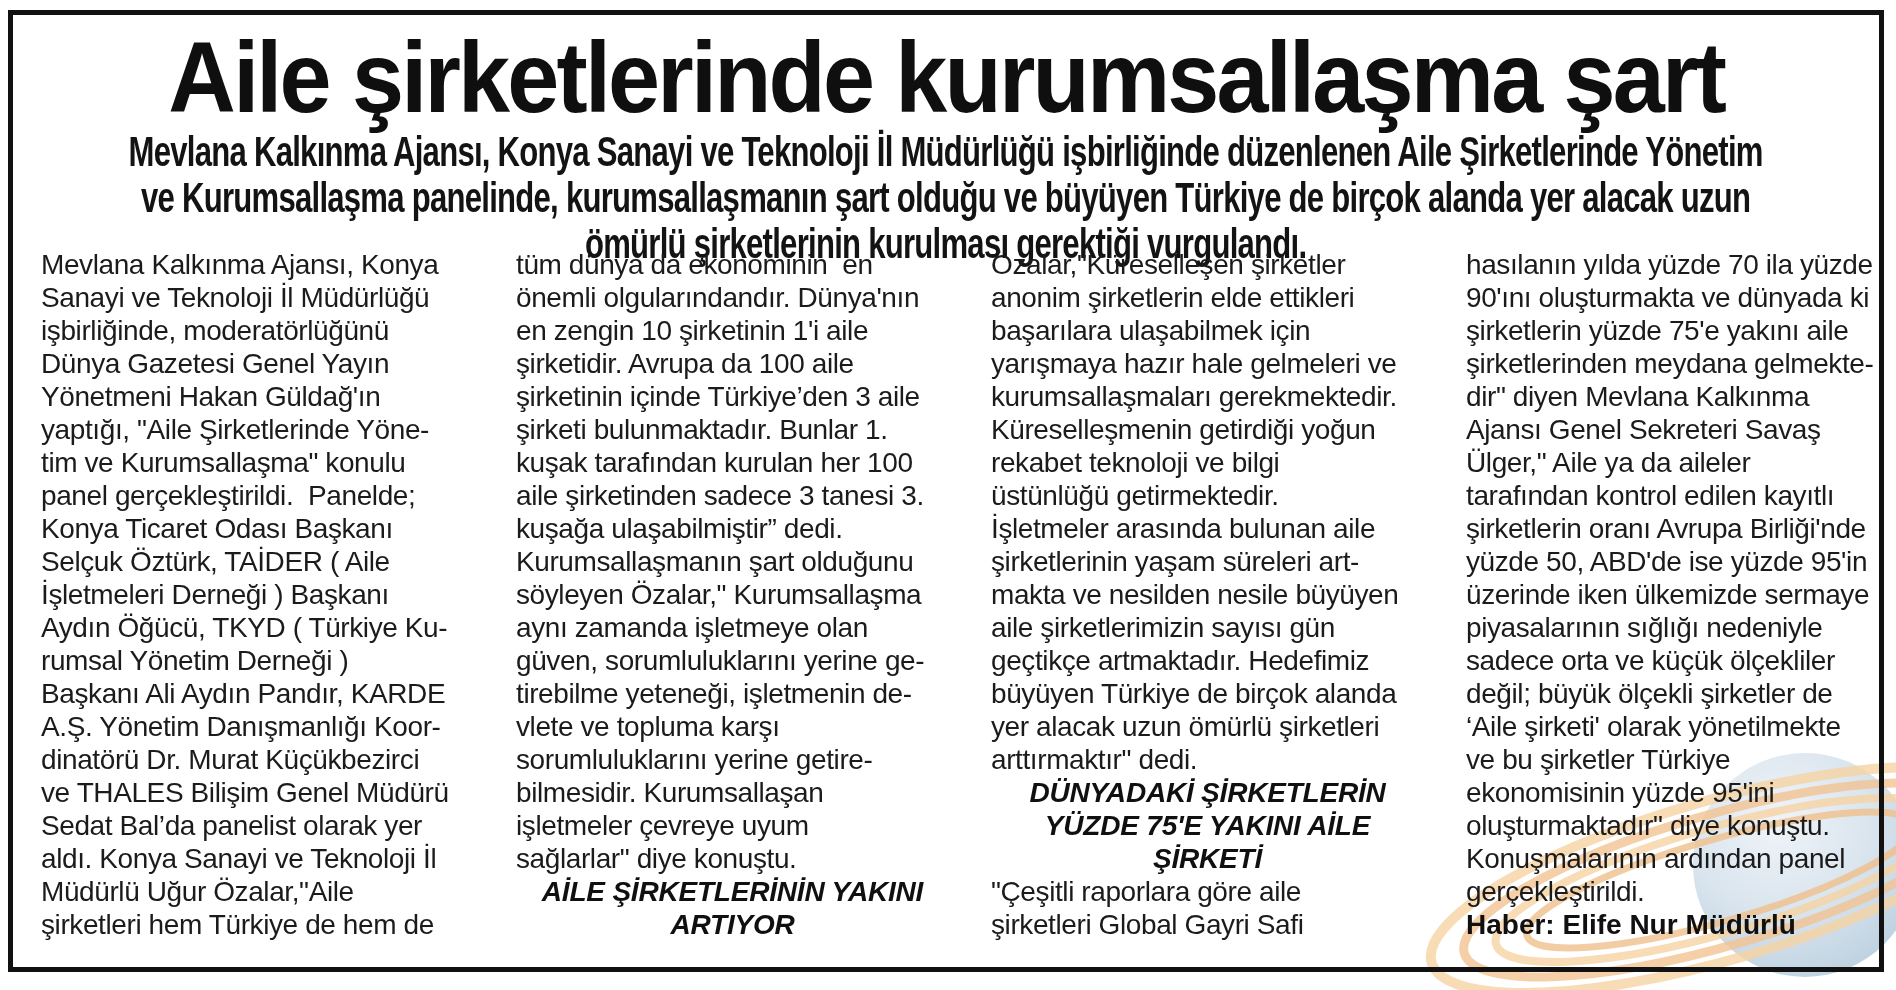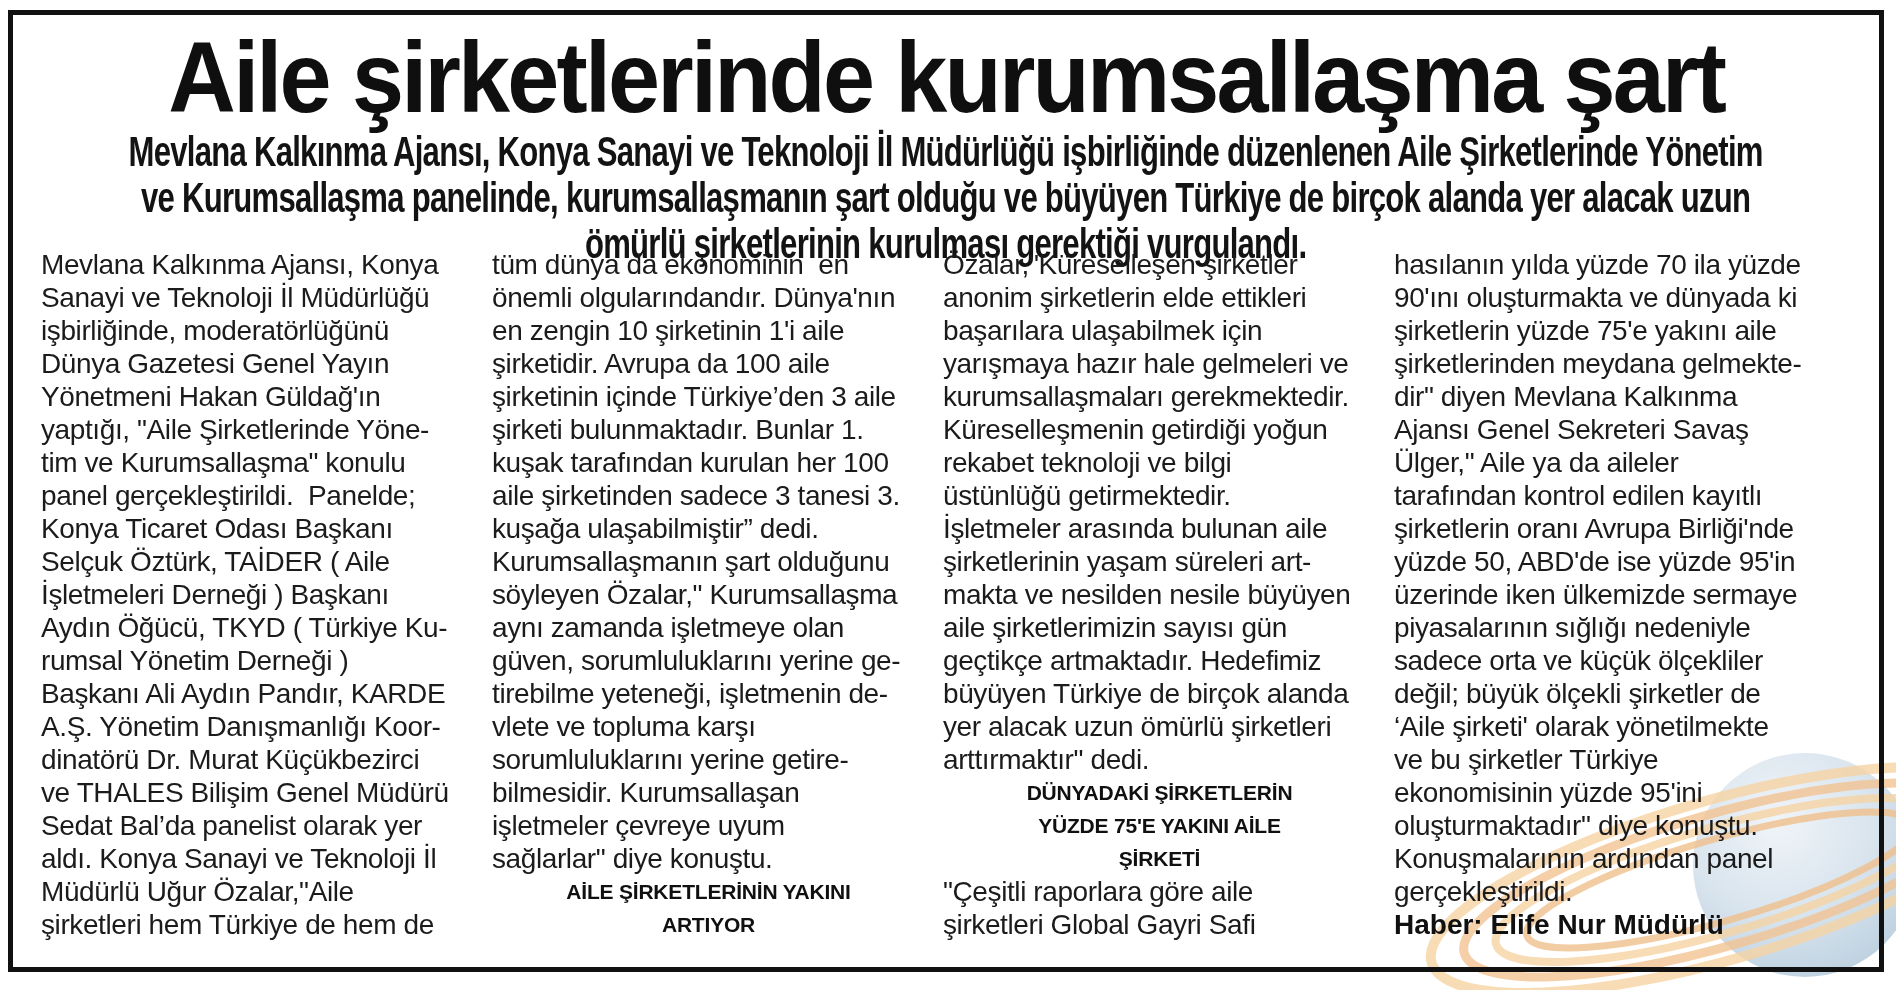--- a/index.html
+++ b/index.html
@@ -77,39 +77,40 @@
     text-align: center;
     color: #131313;
   }
 
   .columns {
     position: absolute;
     left: 28px;
     top: 233px;
     width: 1810px;
     display: flex;
-    gap: 18px;
+    gap: 42px;
   }
   .col { width: 433px; flex: 0 0 433px; }
 
   .bodytext {
     font-size: 28px;
     line-height: 33px;
     letter-spacing: -0.4px;
     white-space: pre;
     color: #1b1b1b;
   }
   .colheading {
-    font-size: 21px;
+    font-size: 28px;
     line-height: 33px;
     font-weight: bold;
     letter-spacing: -0.2px;
     text-align: center;
     white-space: pre-line;
     color: #101010;
+    font-style: italic;
   }
   .byline {
     font-size: 28px;
     line-height: 33px;
     font-weight: bold;
     white-space: pre;
     color: #101010;
   }
 </style>
 </head>

